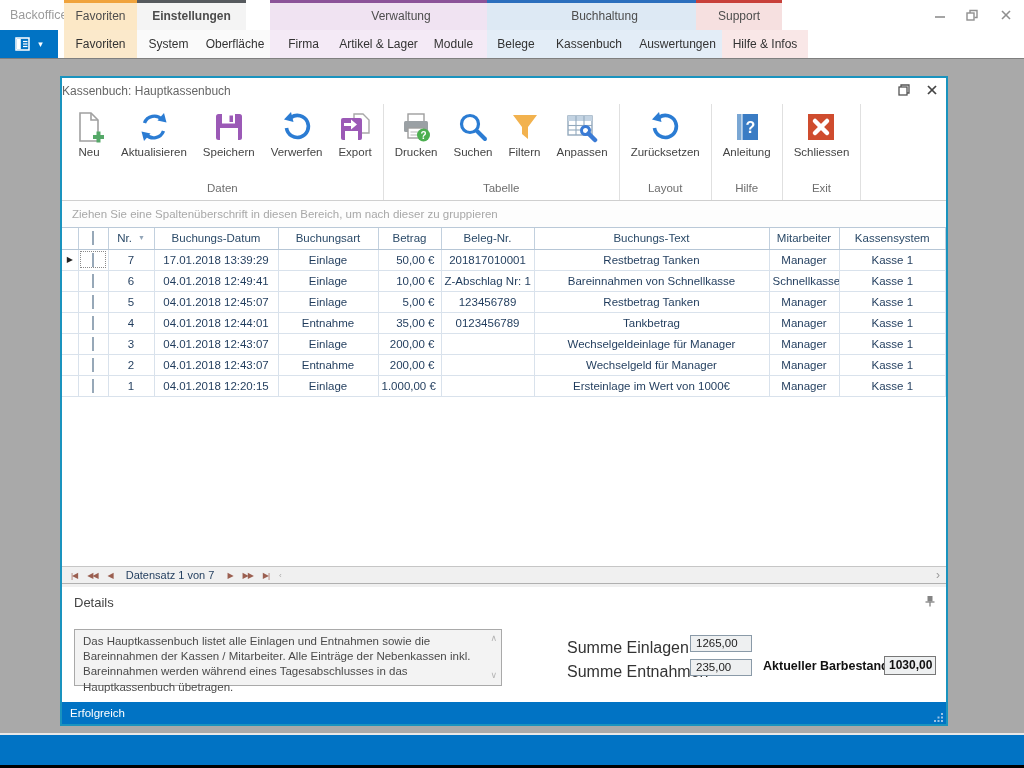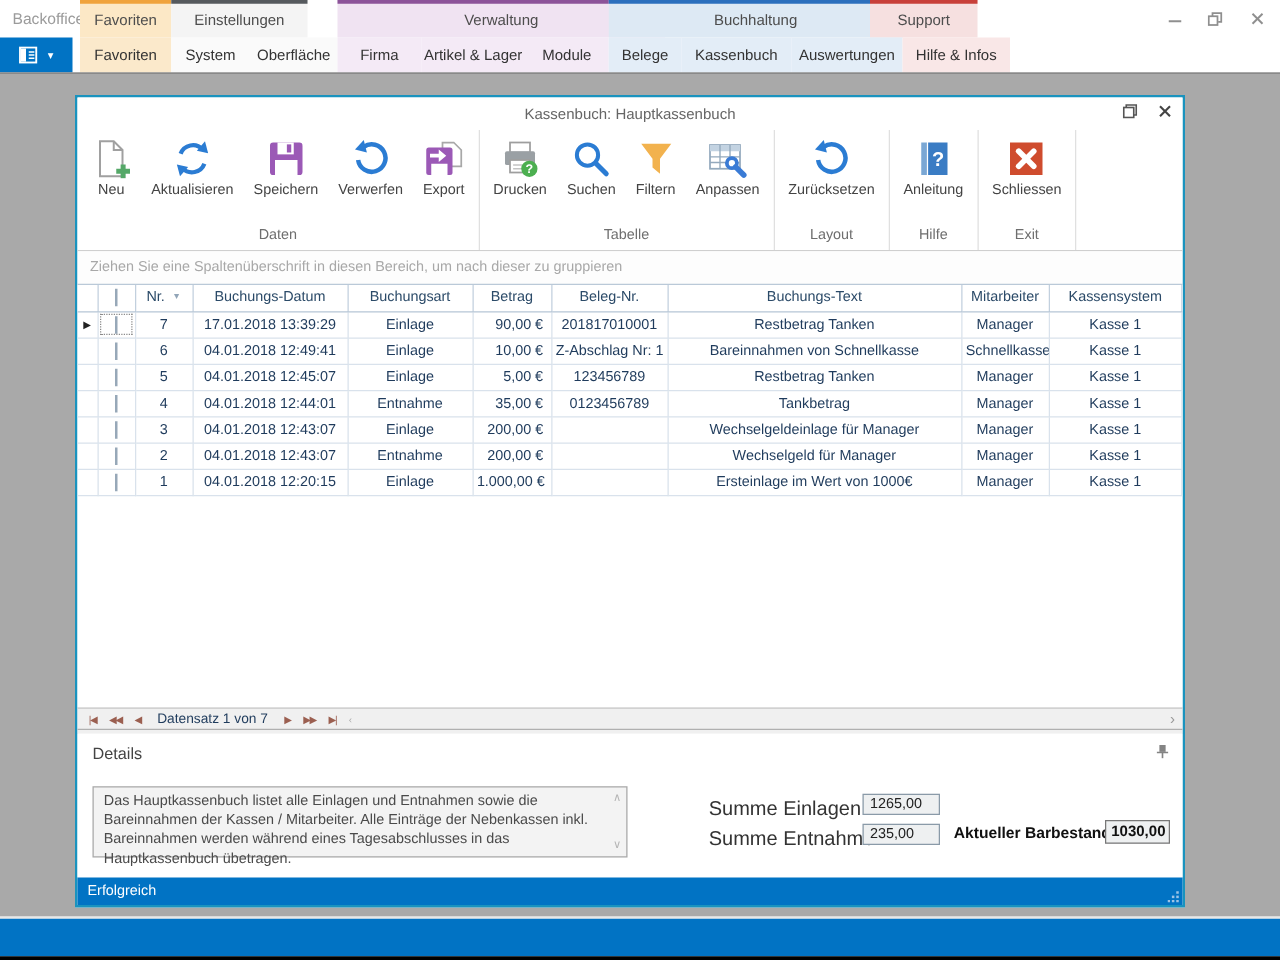--- a/index.html
+++ b/index.html
@@ -6,21 +6,21 @@
   html,body { width:1024px; height:768px; overflow:hidden; background:#fff;
               font-family:"Liberation Sans", sans-serif; }
 
   
   .topbar { position:relative; width:1024px; height:58px; background:#fff; }
   .row1 { position:absolute; left:0; top:0; width:1024px; height:30px; }
   .backoffice { position:absolute; left:10px; top:0; line-height:30px; font-size:12.5px; color:#9b9b9b; }
   .tabgrp { position:absolute; top:0; height:30px; text-align:center; font-size:12px; color:#4d4d4d;
             border-top:3px solid transparent; line-height:26px; }
   .tg-fav  { left:64px;  width:73px;  border-top-color:#f0a33c; background:#fce8c6; }
-  .tg-ein  { left:137px; width:109px; border-top-color:#565a5e; background:#f4f4f4; }
+  .tg-ein  { left:137px; width:109px; border-top-color:#565a5e; background:#f4f4f4;font-weight:bold; }
   .tg-ver  { left:270px; width:262px; border-top-color:#8c5399; background:#f0e3f2; }
   .tg-buc  { left:487px; width:235px; border-top-color:#2b6fbd; background:#dde9f4; }
   .tg-sup  { left:696px; width:86px;  border-top-color:#c8403a; background:#f6e0e0; }
   .winctrl { position:absolute; right:2px; top:0; height:30px; display:flex; }
   .wcbtn { width:33px; height:30px; display:flex; align-items:center; justify-content:center; }
 
   .row2 { position:absolute; left:0; top:30px; width:1024px; height:28px; }
   .appbtn { position:absolute; left:0; top:0; width:58px; height:28px; background:#0173c4;
             display:flex; align-items:center; justify-content:center; gap:4px; color:#fff; font-size:9px; }
   .mitem { position:absolute; top:0; height:28px; line-height:28px; text-align:center;
@@ -39,21 +39,21 @@
   
   .workspace { position:relative; width:1024px; height:675px; background:#a9a9a9; border-top:1px solid #7f7f7f; }
   .bottom-line { width:1024px; height:2px; background:#e8e8e8; }
   .bottom-blue { width:1024px; height:30px; background:#0173c4; }
   .bottom-black { width:1024px; height:3px; background:#000; }
 
   
   .win { position:absolute; left:60px; top:17px; width:888px; height:650px;
          border:2px solid #1a93be; background:#fff; display:flex; flex-direction:column; }
   .win-title { position:relative; height:26px; background:#fff; flex:0 0 26px; }
-  .win-title-text { position:absolute; left:0; right:0; top:0; text-align:center; line-height:26px;
+  .win-title-text { position:absolute; left:0; right:0; top:0; text-align:left; line-height:26px;
                     font-size:12px; color:#666; }
   .win-title-btns { position:absolute; right:8px; top:0; height:26px; display:flex; gap:16px; align-items:center; }
 
   
   .ribbon { flex:0 0 97px; display:flex; background:#fff; border-bottom:1px solid #cfcfcf; }
   .rgroup { display:flex; flex-direction:column; border-right:1px solid #e0e0e0; padding:0 3px; }
   .ritems { flex:1; display:flex; align-items:flex-start; }
   .rbtn { display:flex; flex-direction:column; align-items:center; padding:7px 8px 0 8px; min-width:44px; }
   .ricon { width:32px; height:32px; display:block; }
   .rlabel { margin-top:3px; font-size:11.5px; color:#444; white-space:nowrap; }
@@ -357,21 +357,21 @@
           <th><span>Buchungs-Text</span></th>
           <th><span>Mitarbeiter</span></th>
           <th><span>Kassensystem</span></th>
         </tr>
         <tr>
           <td class="ind">▶</td>
           <td class="focus-cell"><span class="cb"></span></td>
           <td>7</td>
           <td>17.01.2018 13:39:29</td>
           <td>Einlage</td>
-          <td class="num">90,00 €</td>
+          <td class="num">50,00 €</td>
           <td>201817010001</td>
           <td>Restbetrag Tanken</td>
           <td>Manager</td>
           <td>Kasse 1</td>
         </tr>
         <tr>
           <td class="ind"></td>
           <td><span class="cb"></span></td>
           <td>6</td>
           <td>04.01.2018 12:49:41</td>

